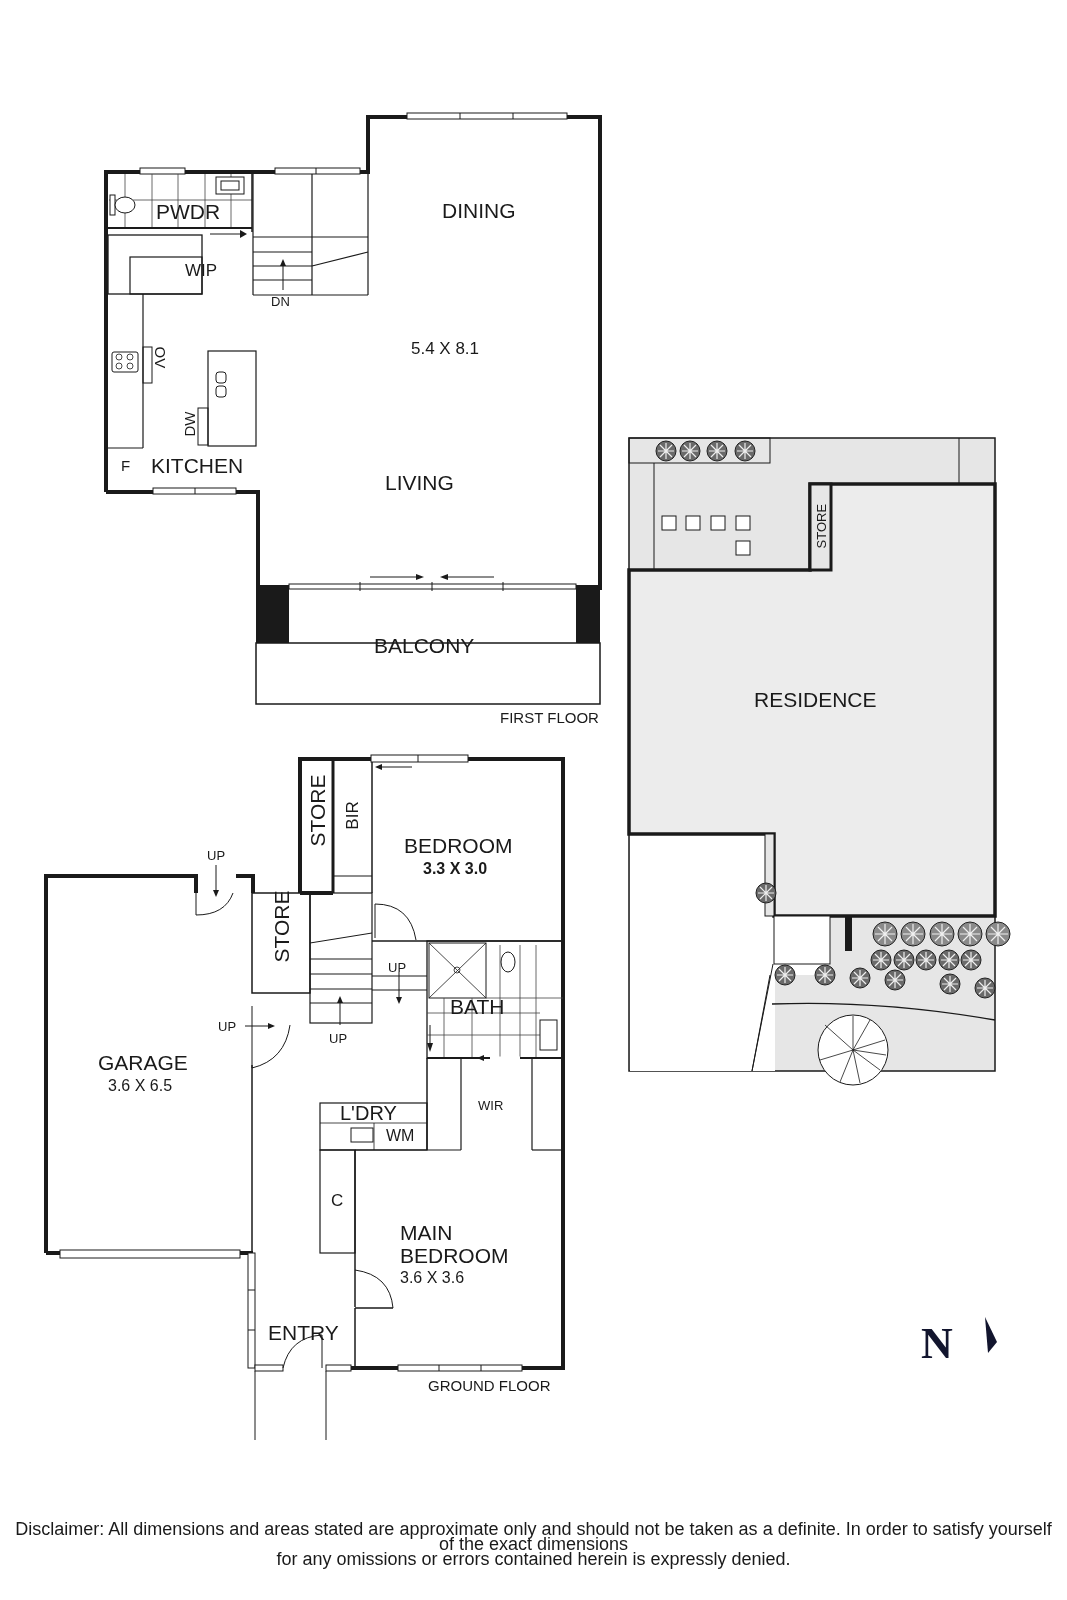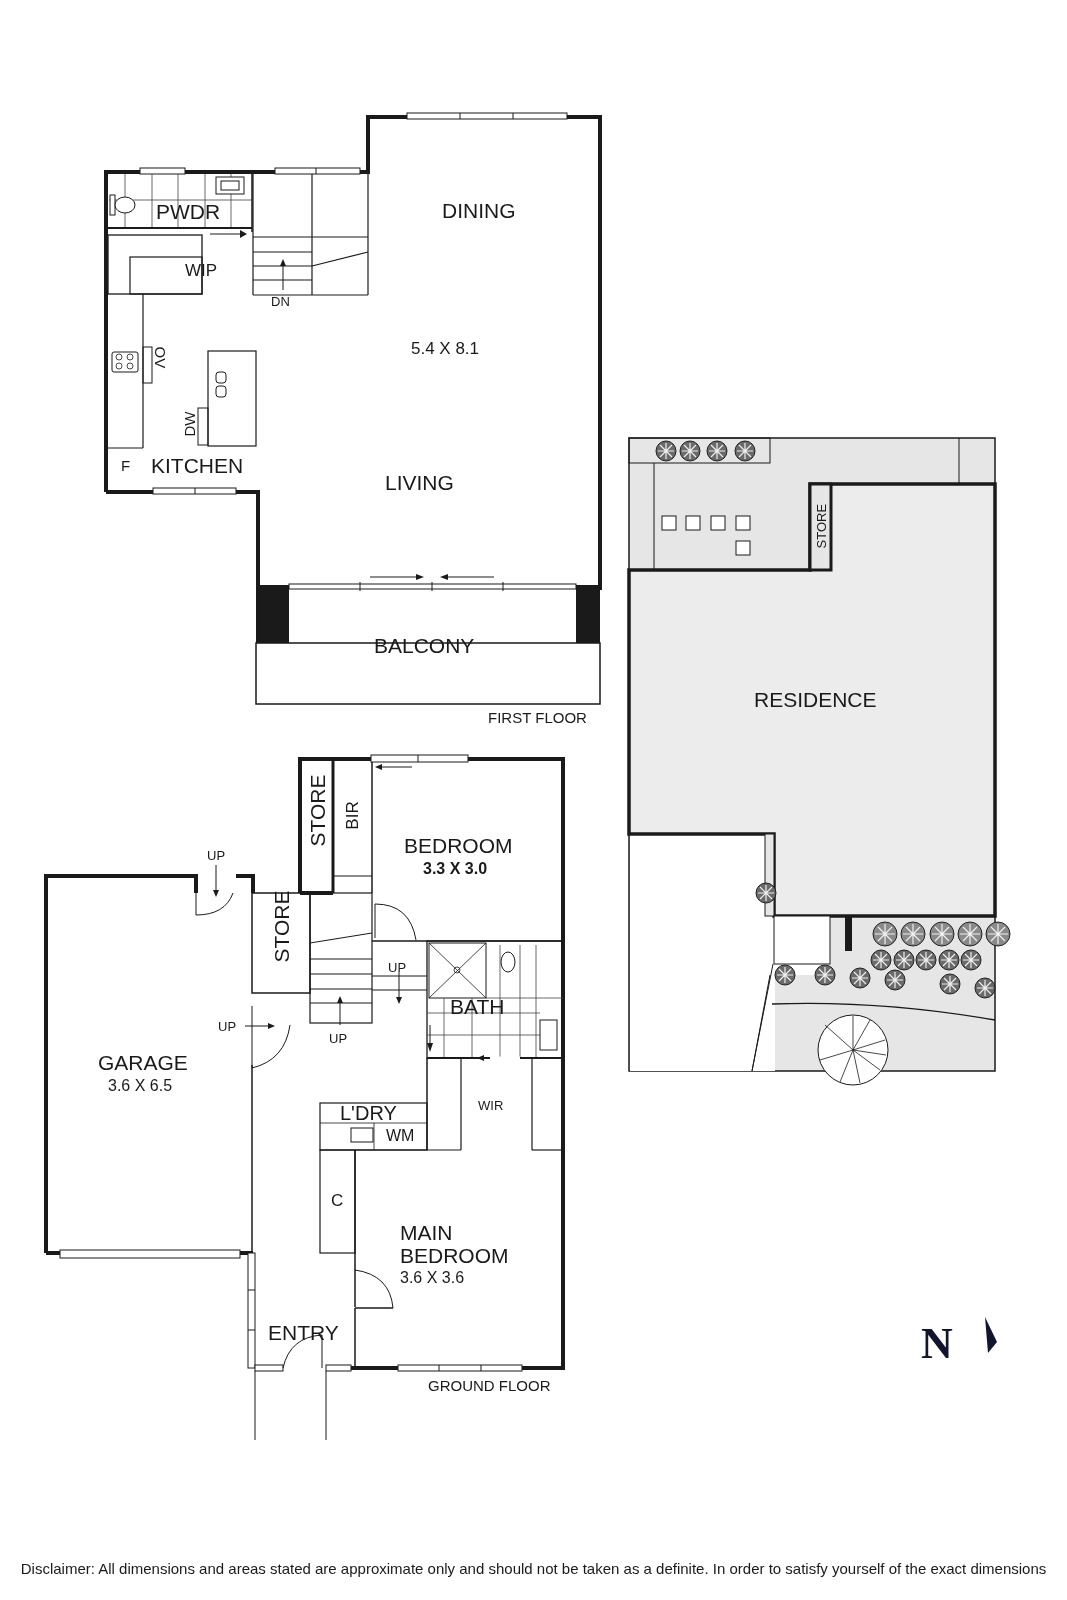--- a/index.html
+++ b/index.html
@@ -7,21 +7,21 @@
   svg.plan { position:absolute; left:0; top:0; }
   .lbl { position:absolute; font-family:"Liberation Sans", sans-serif; color:#1a1a1a; white-space:nowrap; line-height:1; }
   .room { font-size:21px; }
   .dim { font-size:16px; }
   .small { font-size:15px; }
   .tiny { font-size:13px; }
   .vert { transform:rotate(-90deg); transform-origin:center center; }
   .vert90 { transform:rotate(90deg); transform-origin:center center; }
   .center { }
   .floor-label { font-size:15px; }
-  .disclaimer { position:absolute; left:10px; top:1522px; width:1047px; font-size:15px; text-align:center; line-height:15px;margin-top:39px; }
+  .disclaimer { position:absolute; left:10px; top:1522px; width:1047px; font-size:18px; text-align:center; line-height:15px; }
   .north { position:absolute; left:921px; top:1322px; font-family:"Liberation Serif", serif; font-weight:bold; font-size:44px; color:#12152e; line-height:1; }
 </style>
 </head>
 <body>
 
 <svg class="plan" width="1067" height="1600" viewBox="0 0 1067 1600" xmlns="http://www.w3.org/2000/svg">
   <defs>
     <g id="shrub">
       <circle r="10" fill="#6a6a6a" stroke="#222" stroke-width="1"></circle>
       <path d="M-8,0 L8,0 M0,-8 L0,8 M-6,-6 L6,6 M-6,6 L6,-6" stroke="#eee" stroke-width="1.2"></path>
@@ -280,21 +280,21 @@
 <div class="lbl small" style="left:145px;top:262px;font-size:17px;margin-left:40px;">WIP</div>
 <div class="lbl tiny" style="left:271px;top:295px;">DN</div>
 <div class="lbl small vert90" style="left:150px;top:349px;width:20px;text-align:center;">OV</div>
 <div class="lbl small vert" style="left:178px;top:418px;width:22px;text-align:center;">DW</div>
 <div class="lbl small" style="left:121px;top:458px;">F</div>
 <div class="lbl room" style="left:151px;top:455px;">KITCHEN</div>
 <div class="lbl room" style="left:442px;top:200px;">DINING</div>
 <div class="lbl dim" style="left:411px;top:340px;font-size:17px;">5.4 X 8.1</div>
 <div class="lbl room" style="left:385px;top:472px;">LIVING</div>
 <div class="lbl room" style="left:374px;top:635px;">BALCONY</div>
-<div class="lbl floor-label" style="left:488px;top:710px;text-align:right;">FIRST FLOOR</div>
+<div class="lbl floor-label" style="left:500px;top:710px;text-align:right;">FIRST FLOOR</div>
 
 <div class="lbl room" style="left:754px;top:689px;">RESIDENCE</div>
 <div class="lbl tiny vert" style="left:800px;top:521px;width:42px;text-align:center;">STORE</div>
 
 <div class="lbl room vert" style="left:287px;top:806px;width:60px;text-align:center;">STORE</div>
 <div class="lbl dim vert" style="left:336px;top:807px;width:32px;text-align:center;font-size:17px;">BIR</div>
 <div class="lbl room" style="left:404px;top:835px;">BEDROOM</div>
 <div class="lbl dim" style="left:423px;top:861px;font-weight:bold;">3.3 X 3.0</div>
 <div class="lbl tiny" style="left:207px;top:849px;">UP</div>
 <div class="lbl room vert" style="left:251px;top:922px;width:60px;text-align:center;">STORE</div>
@@ -311,13 +311,14 @@
 <div class="lbl room center" style="left:400px;top:1222px;width:120px;">MAIN</div>
 <div class="lbl room center" style="left:400px;top:1245px;width:120px;">BEDROOM</div>
 <div class="lbl dim center" style="left:400px;top:1270px;width:120px;">3.6 X 3.6</div>
 <div class="lbl room" style="left:268px;top:1298px;margin-top:24px;">ENTRY</div>
 <div class="lbl floor-label" style="left:428px;top:1378px;">GROUND FLOOR</div>
 
 <div class="north">N</div>
 
 <div class="disclaimer">
   <div>Disclaimer: All dimensions and areas stated are approximate only and should not be taken as a definite. In order to satisfy yourself of the exact dimensions</div>
+  <div>for any omissions or errors contained herein is expressly denied.</div>
 </div>
 
 </body></html>

